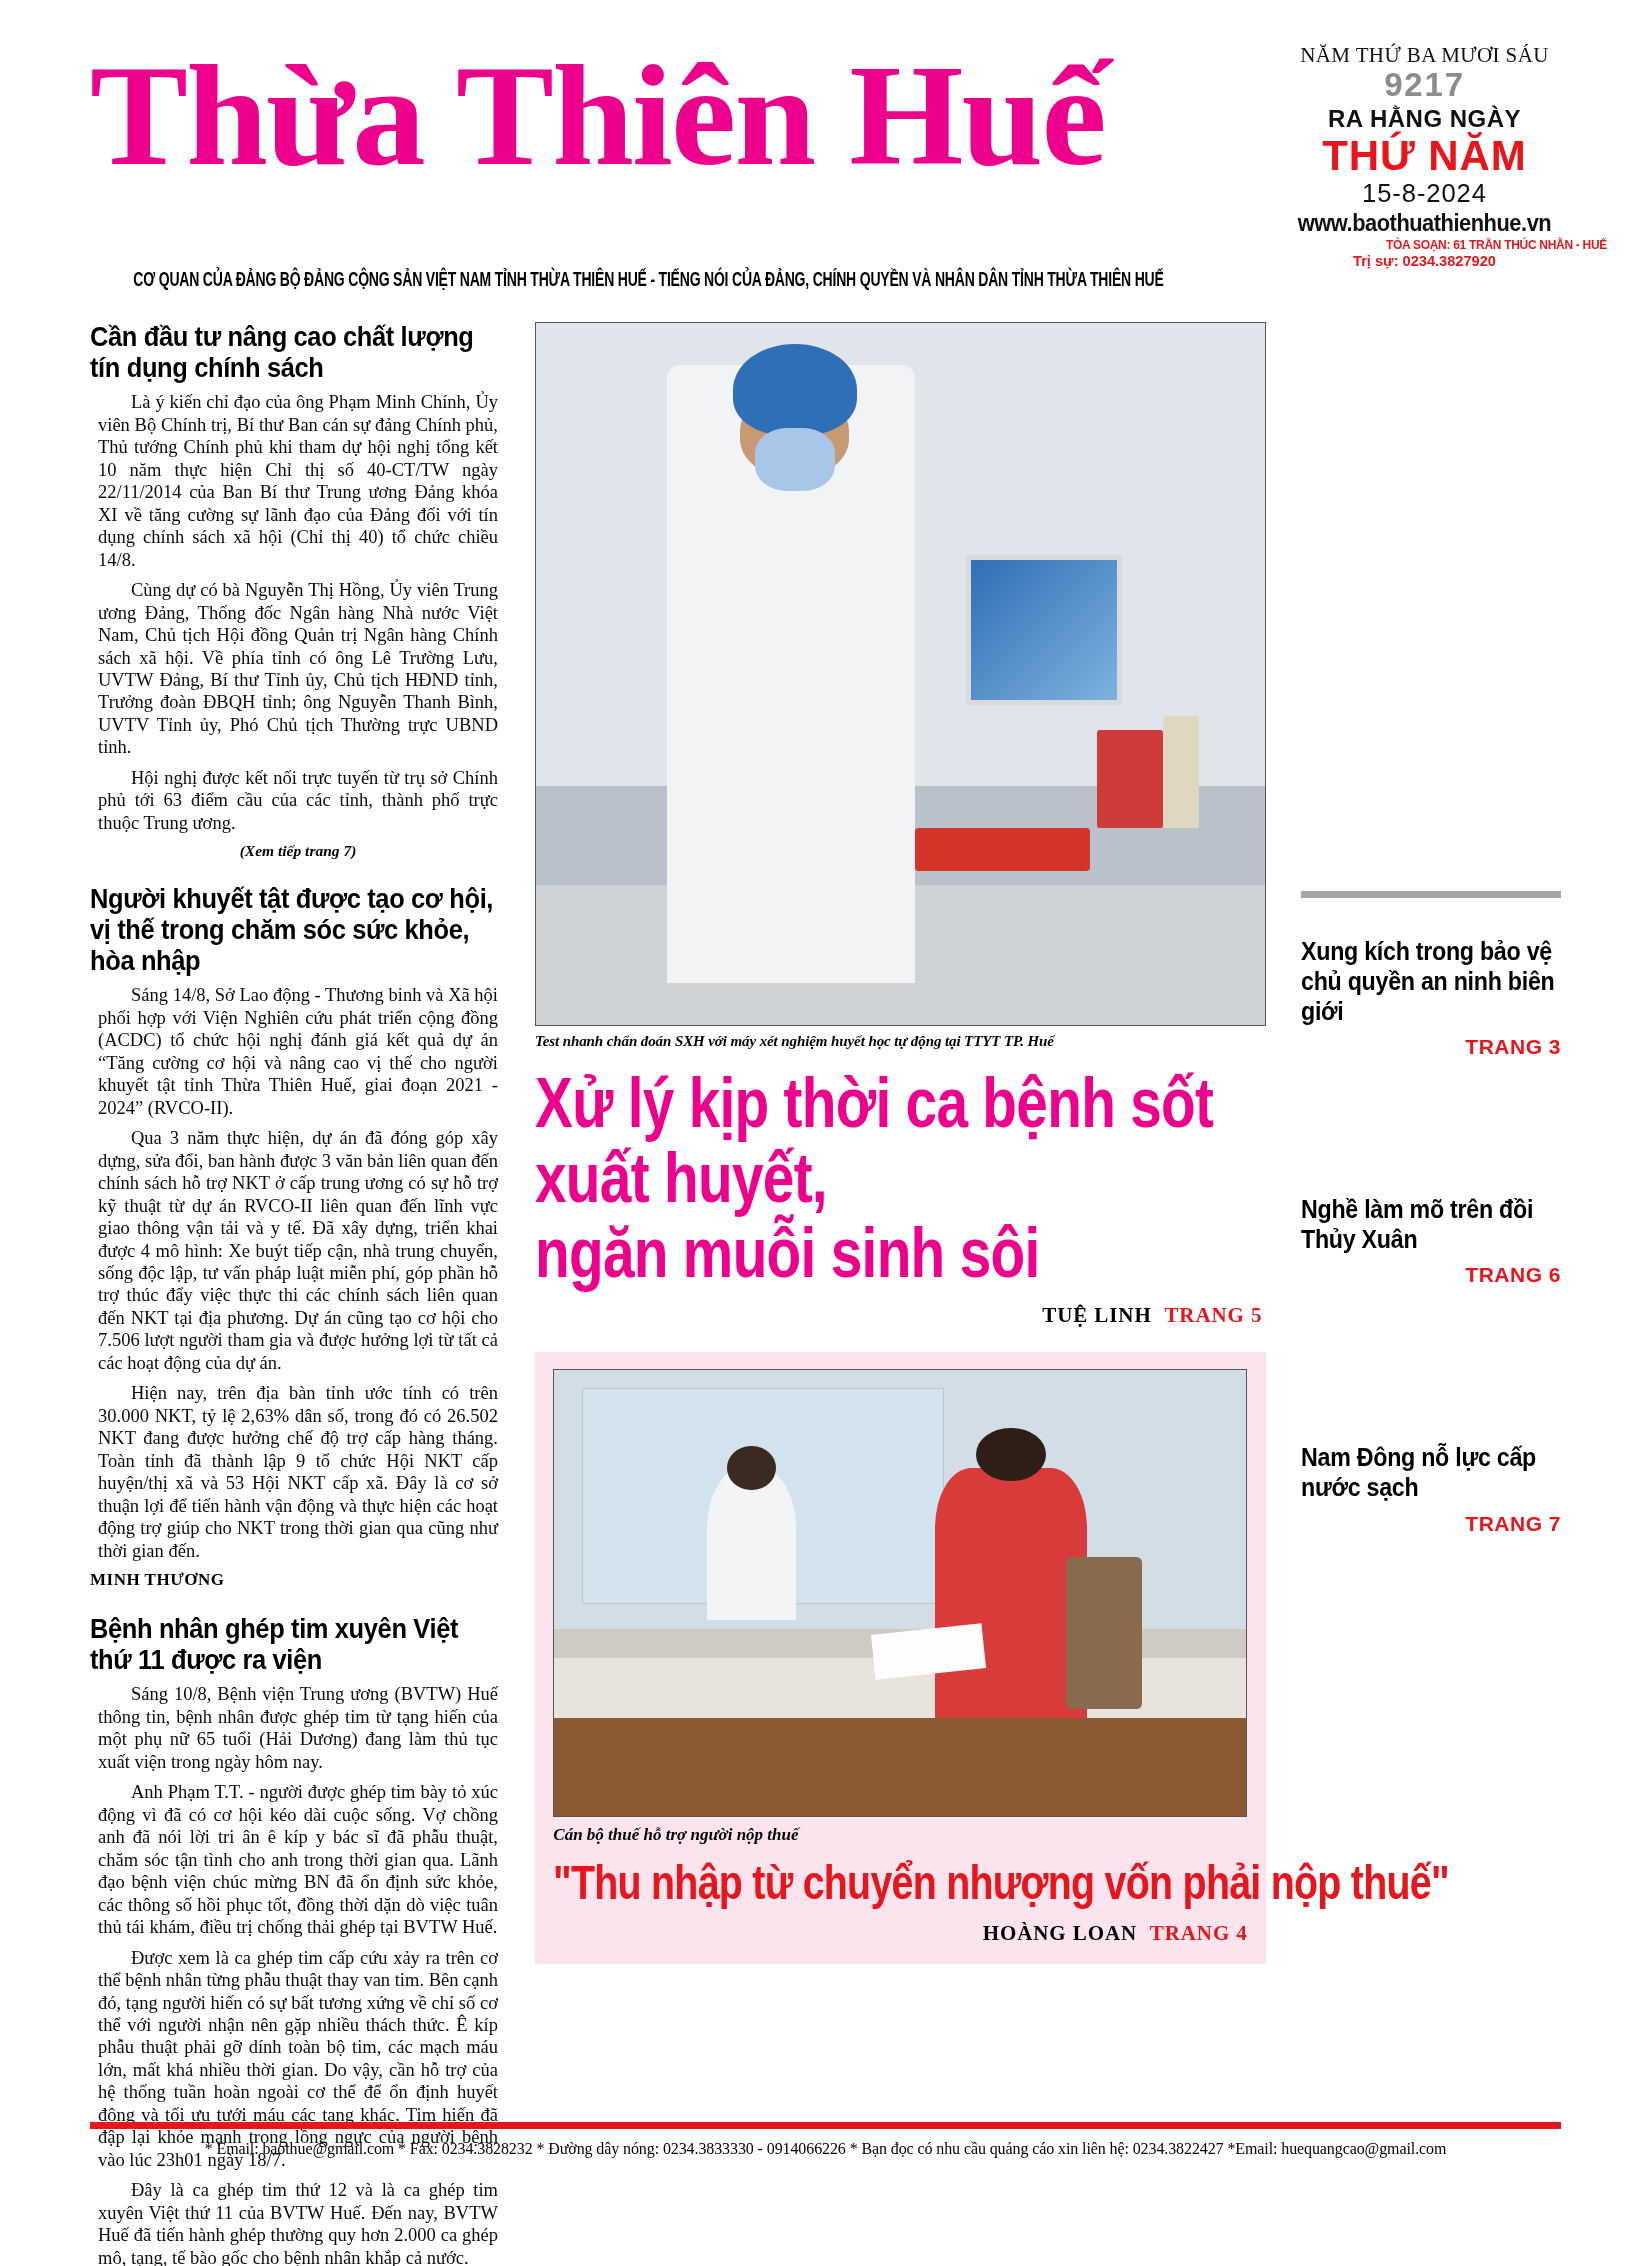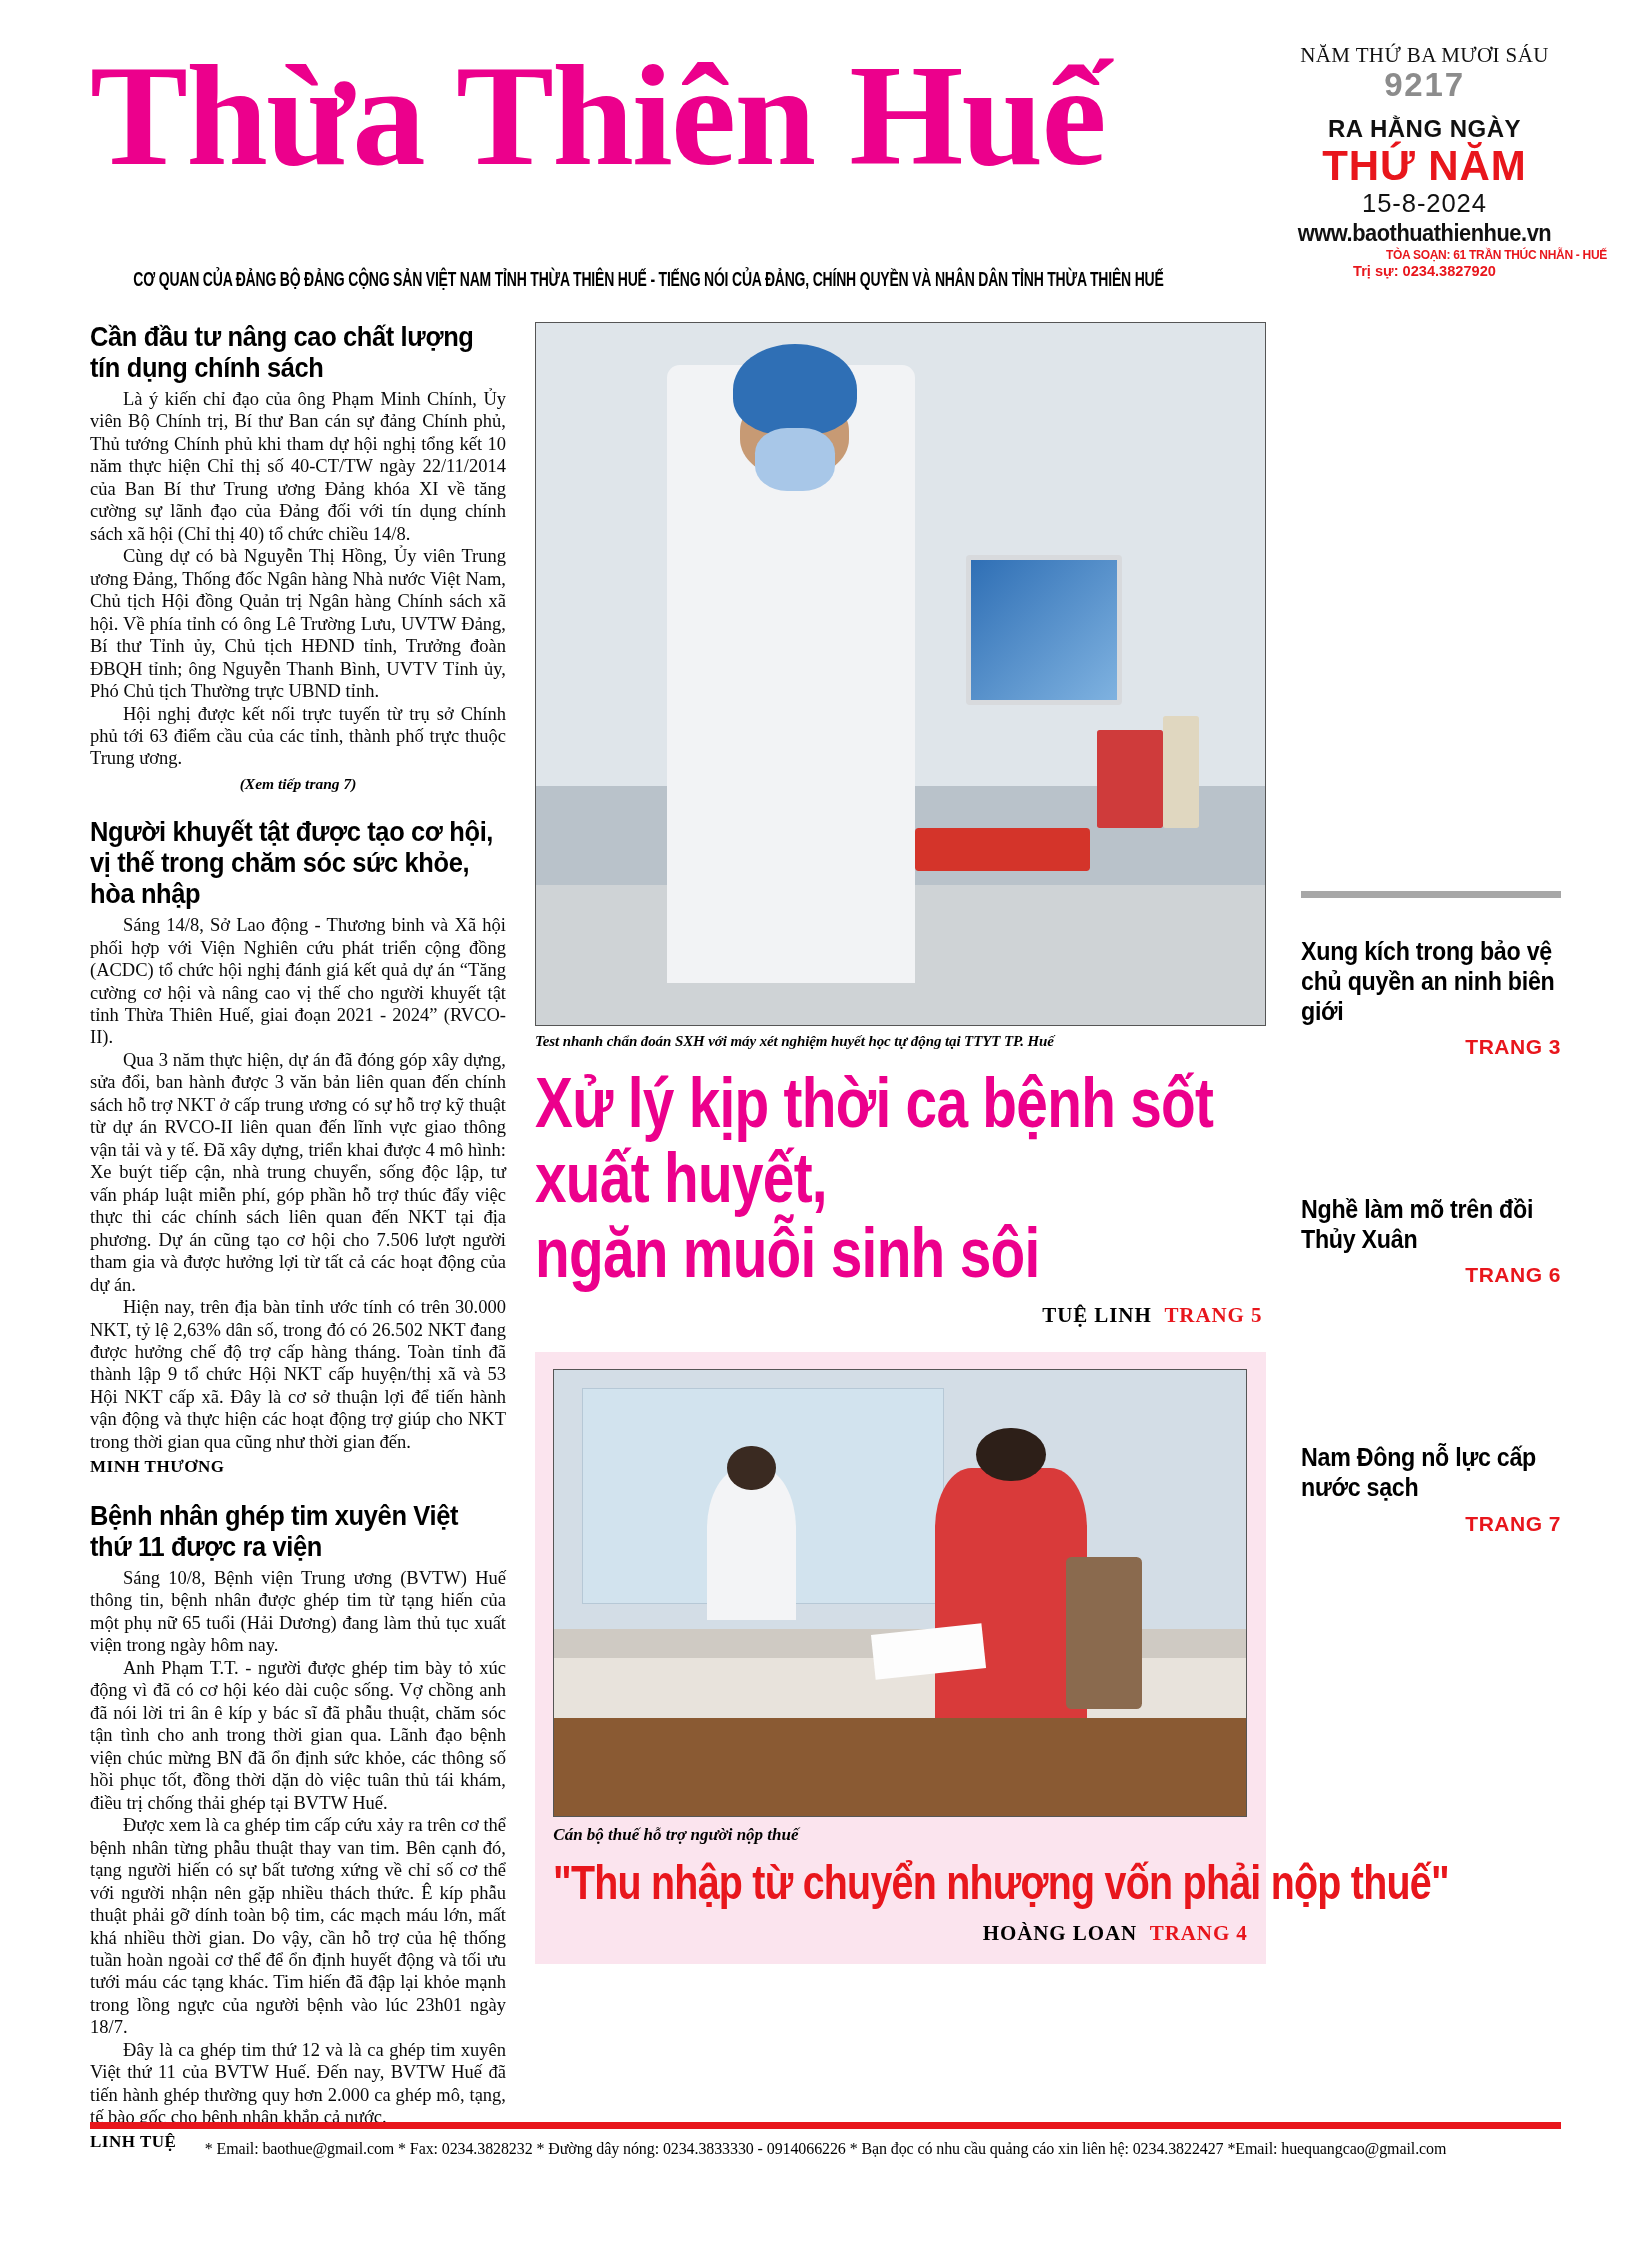--- a/index.html
+++ b/index.html
@@ -78,21 +78,21 @@
     color: #8c8c8c;
     letter-spacing: 1.8px;
     margin-top: -0.9px;
   }
   .mi-daily {
     font-family: "Liberation Sans", sans-serif;
     font-weight: bold;
     font-size: 24px;
     color: #111;
     letter-spacing: 0.5px;
-    margin-top: 12px;
+    margin-top: 2px;
   }
   .mi-weekday {
     font-family: "Liberation Sans", sans-serif;
     font-weight: bold;
     font-size: 42px;
     color: #e8161c;
     letter-spacing: 0.9px;
     line-height: 1.05;
     margin-top: 1.8px;
   }
@@ -165,21 +165,21 @@
     font-weight: bold;
     font-size: 27.4px;
     line-height: 1.12;
     color: #000;
     letter-spacing: -0.4px;
     transform: scaleX(0.93);
     transform-origin: left top;
     width: 107%;
   }
   p.body {
-    margin: 0;
+    margin: 8px;
     font-family: "Liberation Serif", serif;
     font-size: 18.5px;
     line-height: 1.215;
     text-align: justify;
     text-indent: 33px;
     color: #0a0a0a;
     hyphens: none;
   }
   .jumpnote {
     margin-top: 5.5px;

